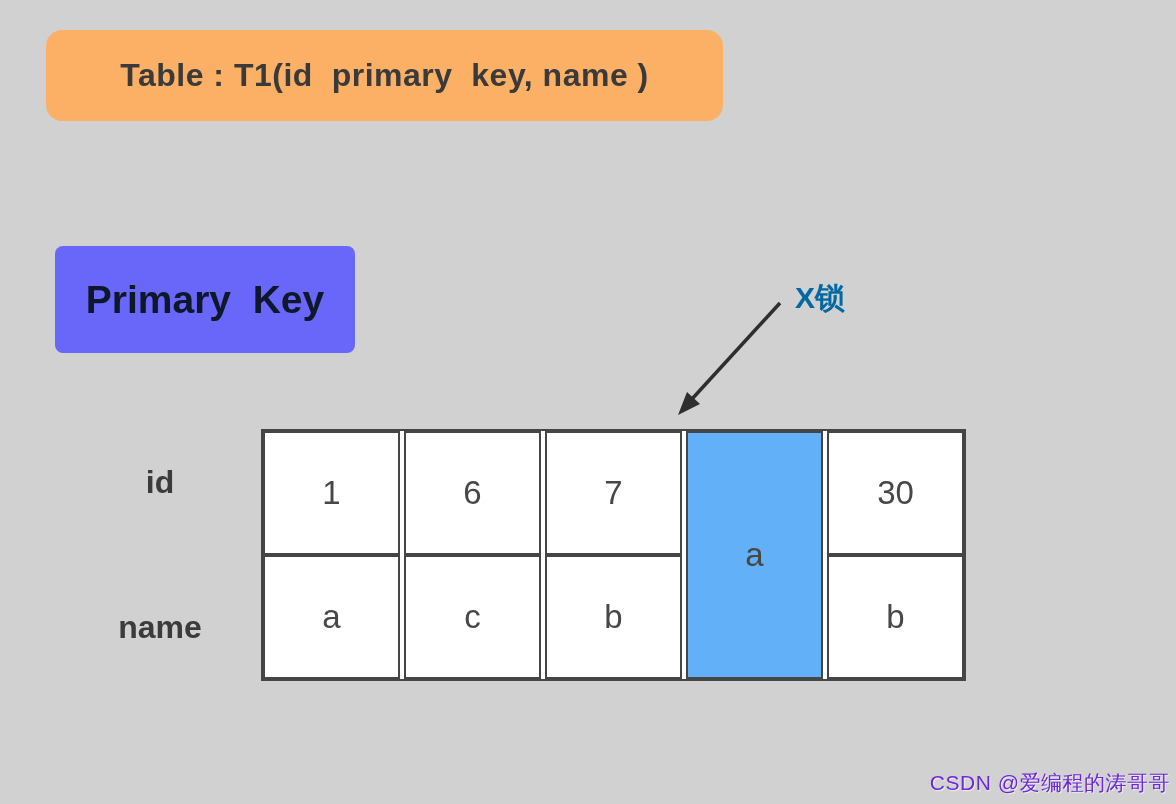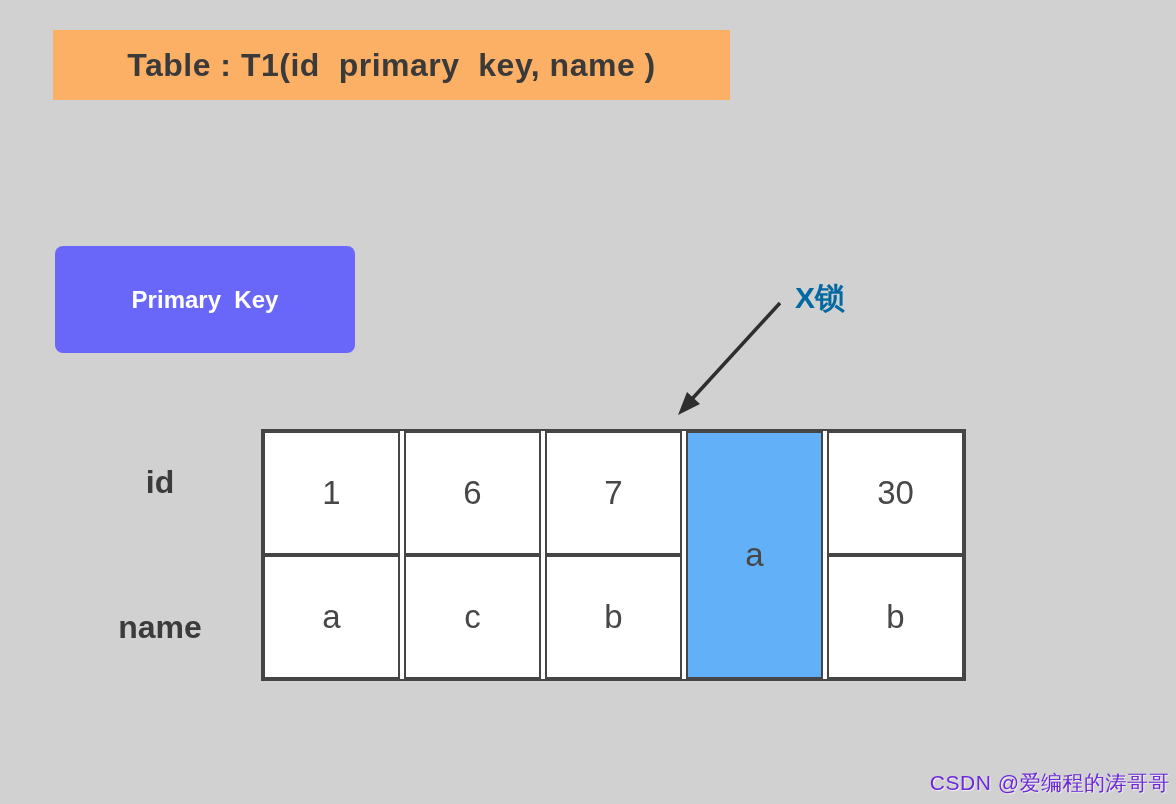--- a/index.html
+++ b/index.html
@@ -6,41 +6,41 @@
   html, body { width: 1176px; height: 804px; }
   body {
     position: relative;
     font-family: "Liberation Sans", "DejaVu Sans", sans-serif;
     overflow: hidden;
   }
 
   
   .title-box {
     position: absolute;
-    left: 53px; top: 30px;
-    width: 677px; height: 70px;
-    border-radius: 0;
+    left: 46px; top: 30px;
+    width: 677px; height: 91px;
+    border-radius: 16px;
     display: flex; align-items: center; justify-content: center;
     font-weight: bold;
     font-size: 32px;
     letter-spacing: 0.5px;
     color: #3a3a3a;
     white-space: pre;
   }
 
   
   .pk-box {
     position: absolute;
     left: 55px; top: 246px;
     width: 300px; height: 107px;
     border-radius: 8px;
     display: flex; align-items: center; justify-content: center;
     font-weight: bold;
-    font-size: 24px;
-    color: #ffffff;
+    font-size: 39px;
+    color: #0f172a;
     white-space: pre;
   }
 
   
   .lock-label {
     position: absolute;
     left: 778px; top: 246px;
     width: 84px;
     text-align: center;
     font-weight: bold;

